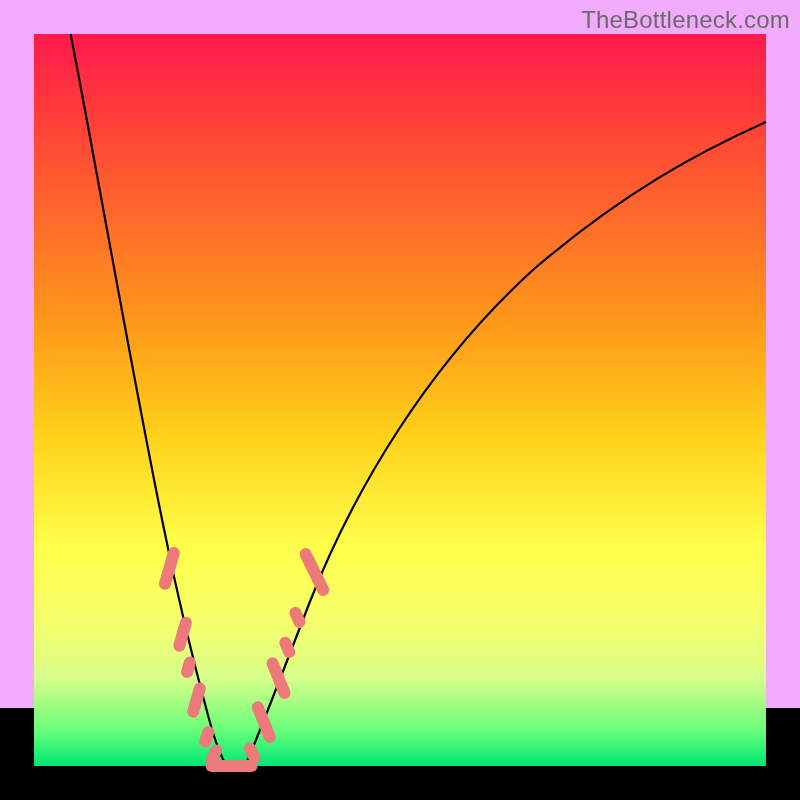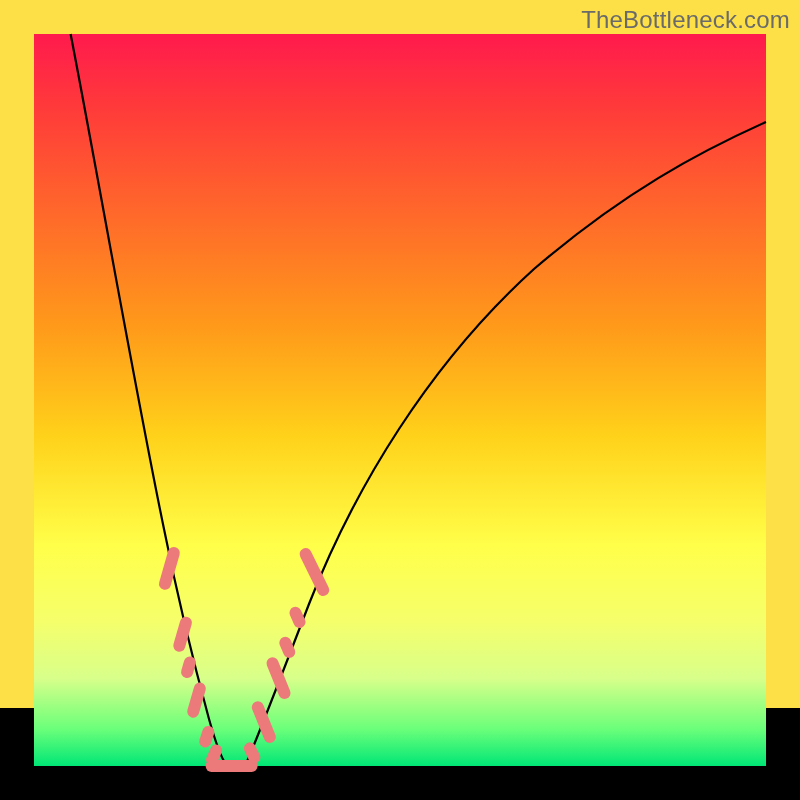--- a/index.html
+++ b/index.html
@@ -10,21 +10,21 @@
     background: #000;
     overflow: hidden;
     font-family: Arial, Helvetica, sans-serif;
   }
   .frame {
     position: absolute;
     left: 0;
     top: 0;
     width: 800px;
     height: 708px;
-    background: #fde047;
+    background: #f0abfc;
   }
   .plot-area {
     position: absolute;
     left: 34px;
     top: 34px;
     width: 732px;
     height: 732px;
     background: linear-gradient(to bottom,
       #ff1a4d 0%,
       #ff3a3a 10%,

